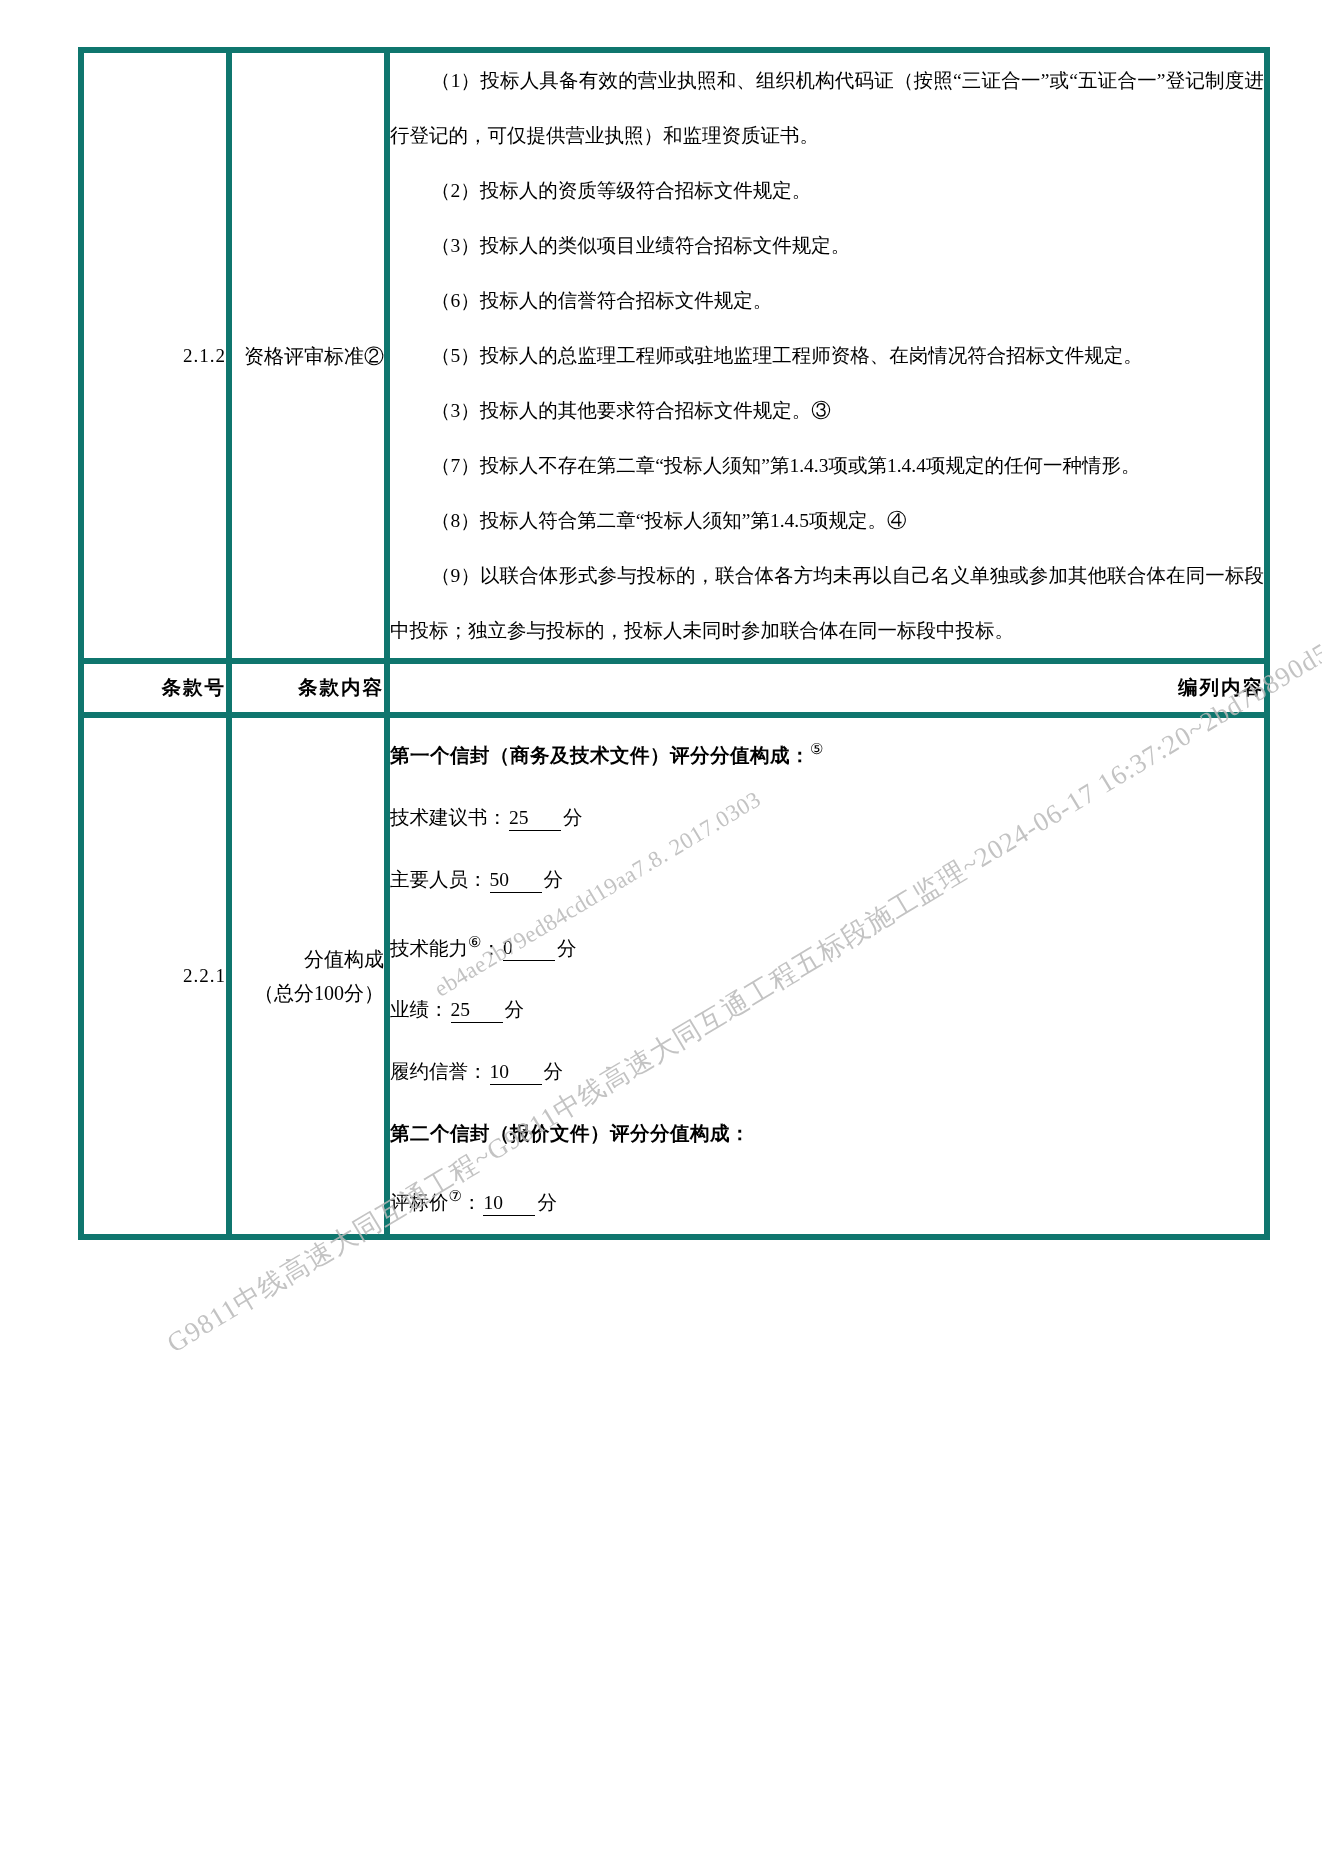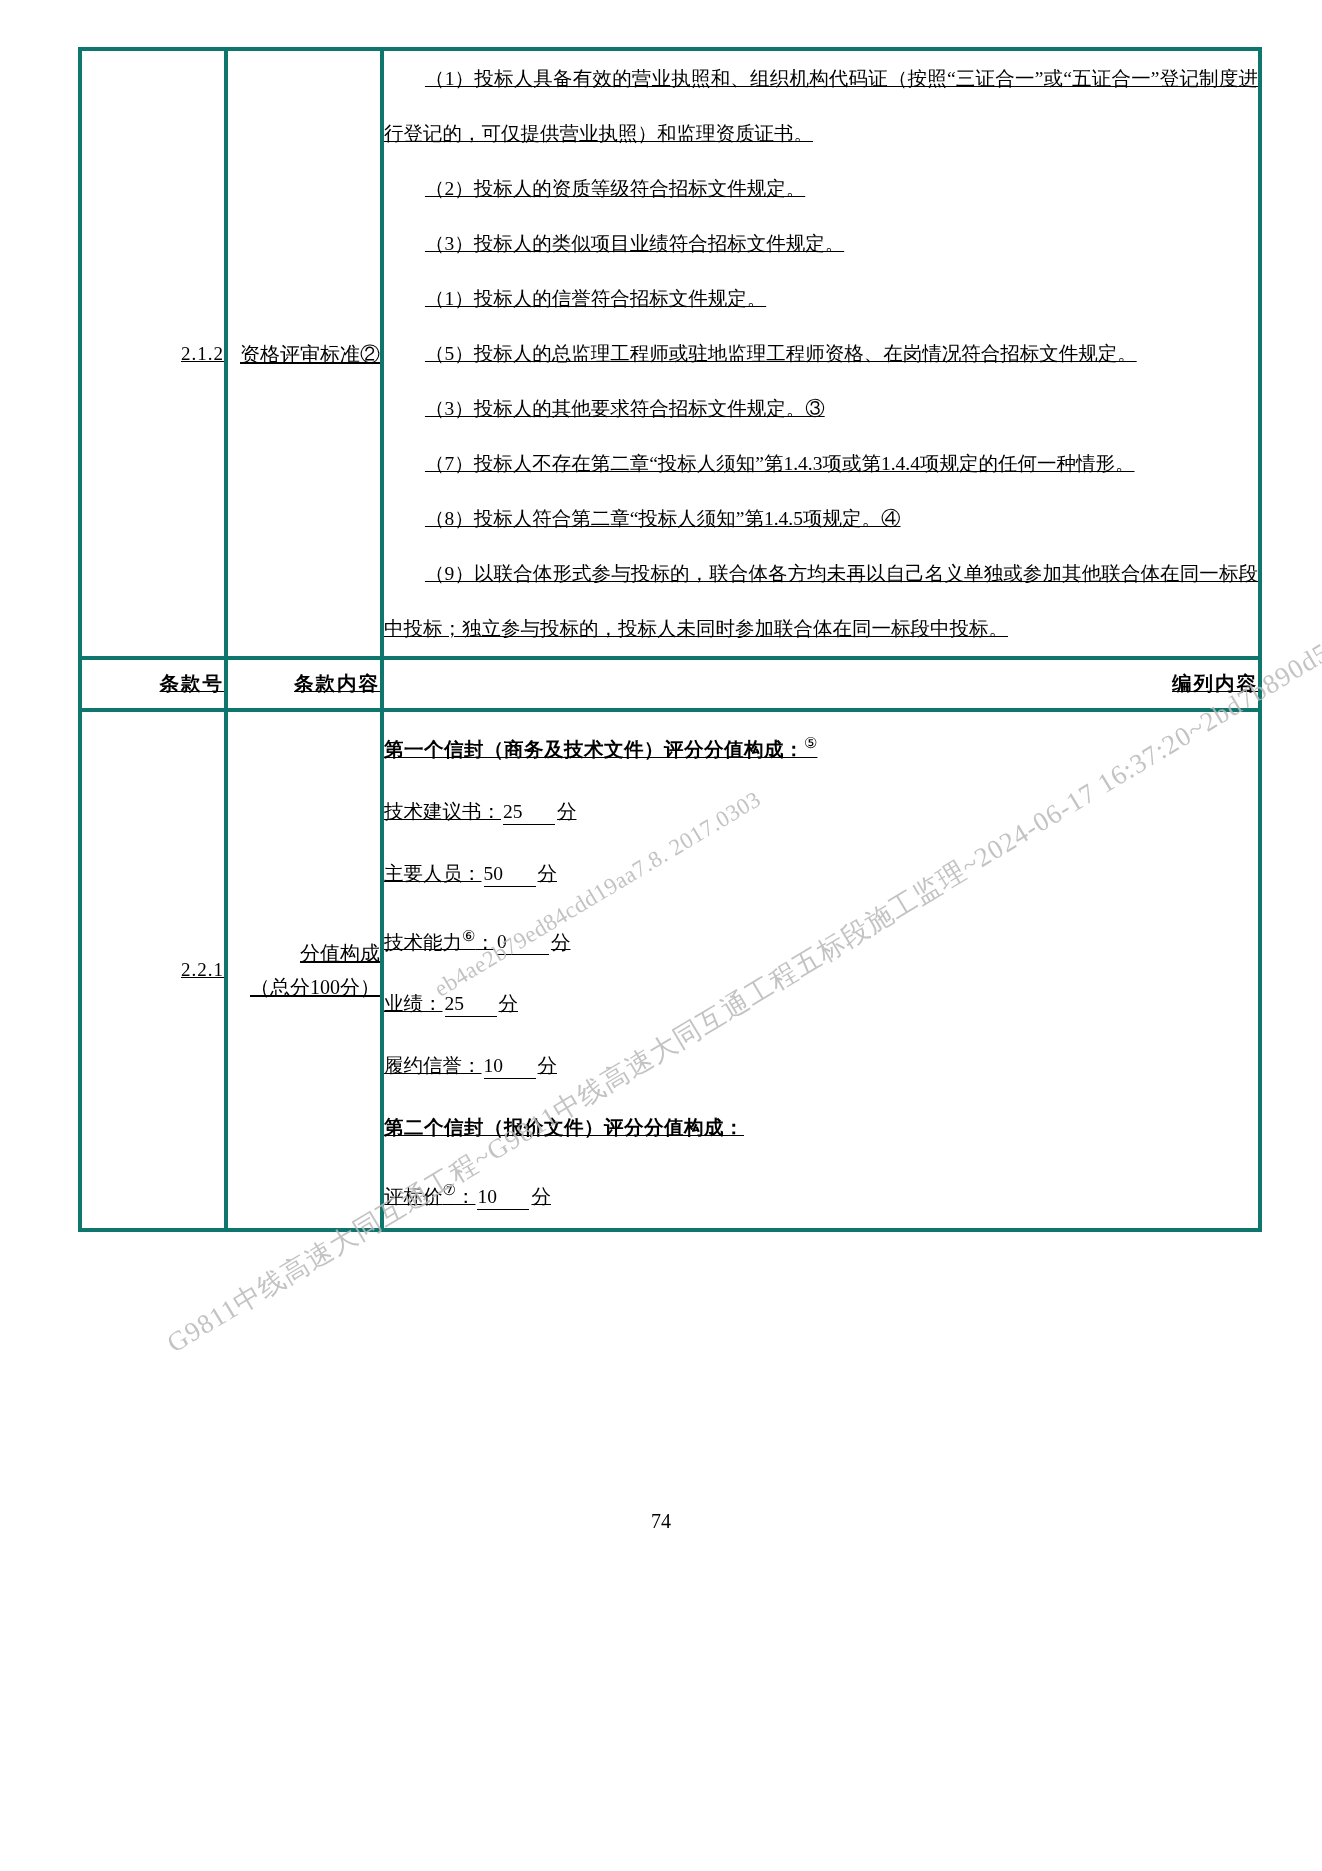--- a/index.html
+++ b/index.html
@@ -23,24 +23,23 @@
   }
   .doc-table {
     position: absolute;
     left: 78px;
     top: 47px;
     width: 1168px;
     border-collapse: collapse;
     table-layout: fixed;
   }
   .doc-table td {
-    border: 4px solid #0f766e;
+    border: 6px solid #0f766e;
     vertical-align: middle;
     padding: 0;
-    text-decoration: underline;
   }
   .col-num { width: 142px; }
   .col-name { width: 152px; }
   .col-body { width: 874px; }
 
   .cell-center {
     text-align: right;
     font-size: 19px;
     letter-spacing: 1px;
   }
@@ -131,21 +130,21 @@
 
   <table class="doc-table">
     <tbody>
       <tr>
         <td class="col-num cell-center">2.1.2</td>
         <td class="col-name cell-name">资格评审标准②</td>
         <td class="col-body body-cell">
           <p>（1）投标人具备有效的营业执照和、组织机构代码证（按照“三证合一”或“五证合一”登记制度进行登记的，可仅提供营业执照）和监理资质证书。</p>
           <p>（2）投标人的资质等级符合招标文件规定。</p>
           <p>（3）投标人的类似项目业绩符合招标文件规定。</p>
-          <p>（1）投标人的信誉符合招标文件规定。</p>
+          <p>（6）投标人的信誉符合招标文件规定。</p>
           <p>（5）投标人的总监理工程师或驻地监理工程师资格、在岗情况符合招标文件规定。</p>
           <p>（3）投标人的其他要求符合招标文件规定。③</p>
           <p>（7）投标人不存在第二章“投标人须知”第1.4.3项或第1.4.4项规定的任何一种情形。</p>
           <p>（8）投标人符合第二章“投标人须知”第1.4.5项规定。④</p>
           <p>（9）以联合体形式参与投标的，联合体各方均未再以自己名义单独或参加其他联合体在同一标段中投标；独立参与投标的，投标人未同时参加联合体在同一标段中投标。</p>
         </td>
       </tr>
       <tr class="hdr-row">
         <td class="col-num">条款号</td>
         <td class="col-name">条款内容</td>
@@ -183,14 +182,13 @@
             <span>评标价</span><span class="sup">⑦</span><span>：</span><span class="ul">10</span><span>分</span>
           </div>
         </td>
       </tr>
     </tbody>
   </table>
 
   <div class="wm wm1">G9811中线高速大同互通工程~G9811中线高速大同互通工程五标段施工监理~2024-06-17 16:37:20~2bd7b890d5</div>
   <div class="wm wm2">eb4ae2b79ed84cdd19aa7.8. 2017.0303</div>
 
-  <div class="page-number">74</div>
 </div>
 
 </body></html>

